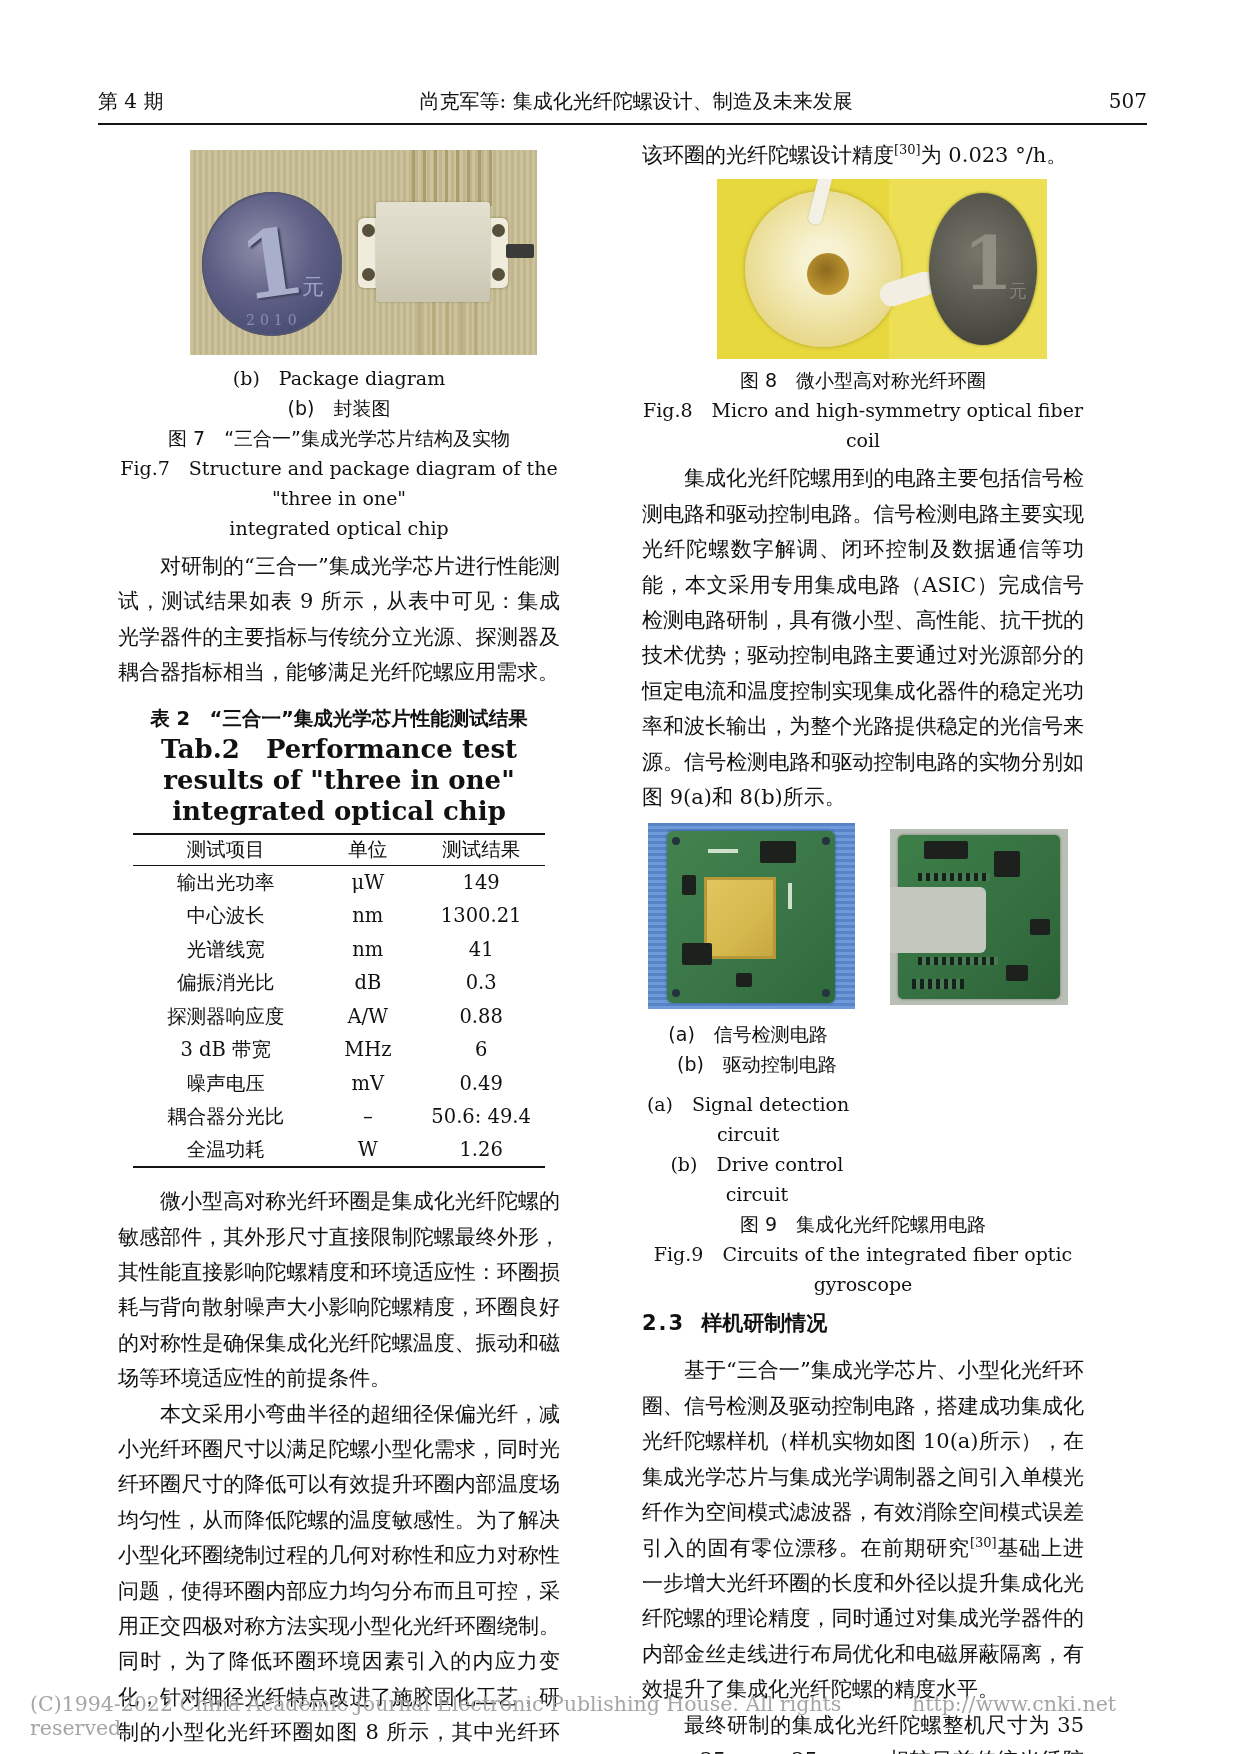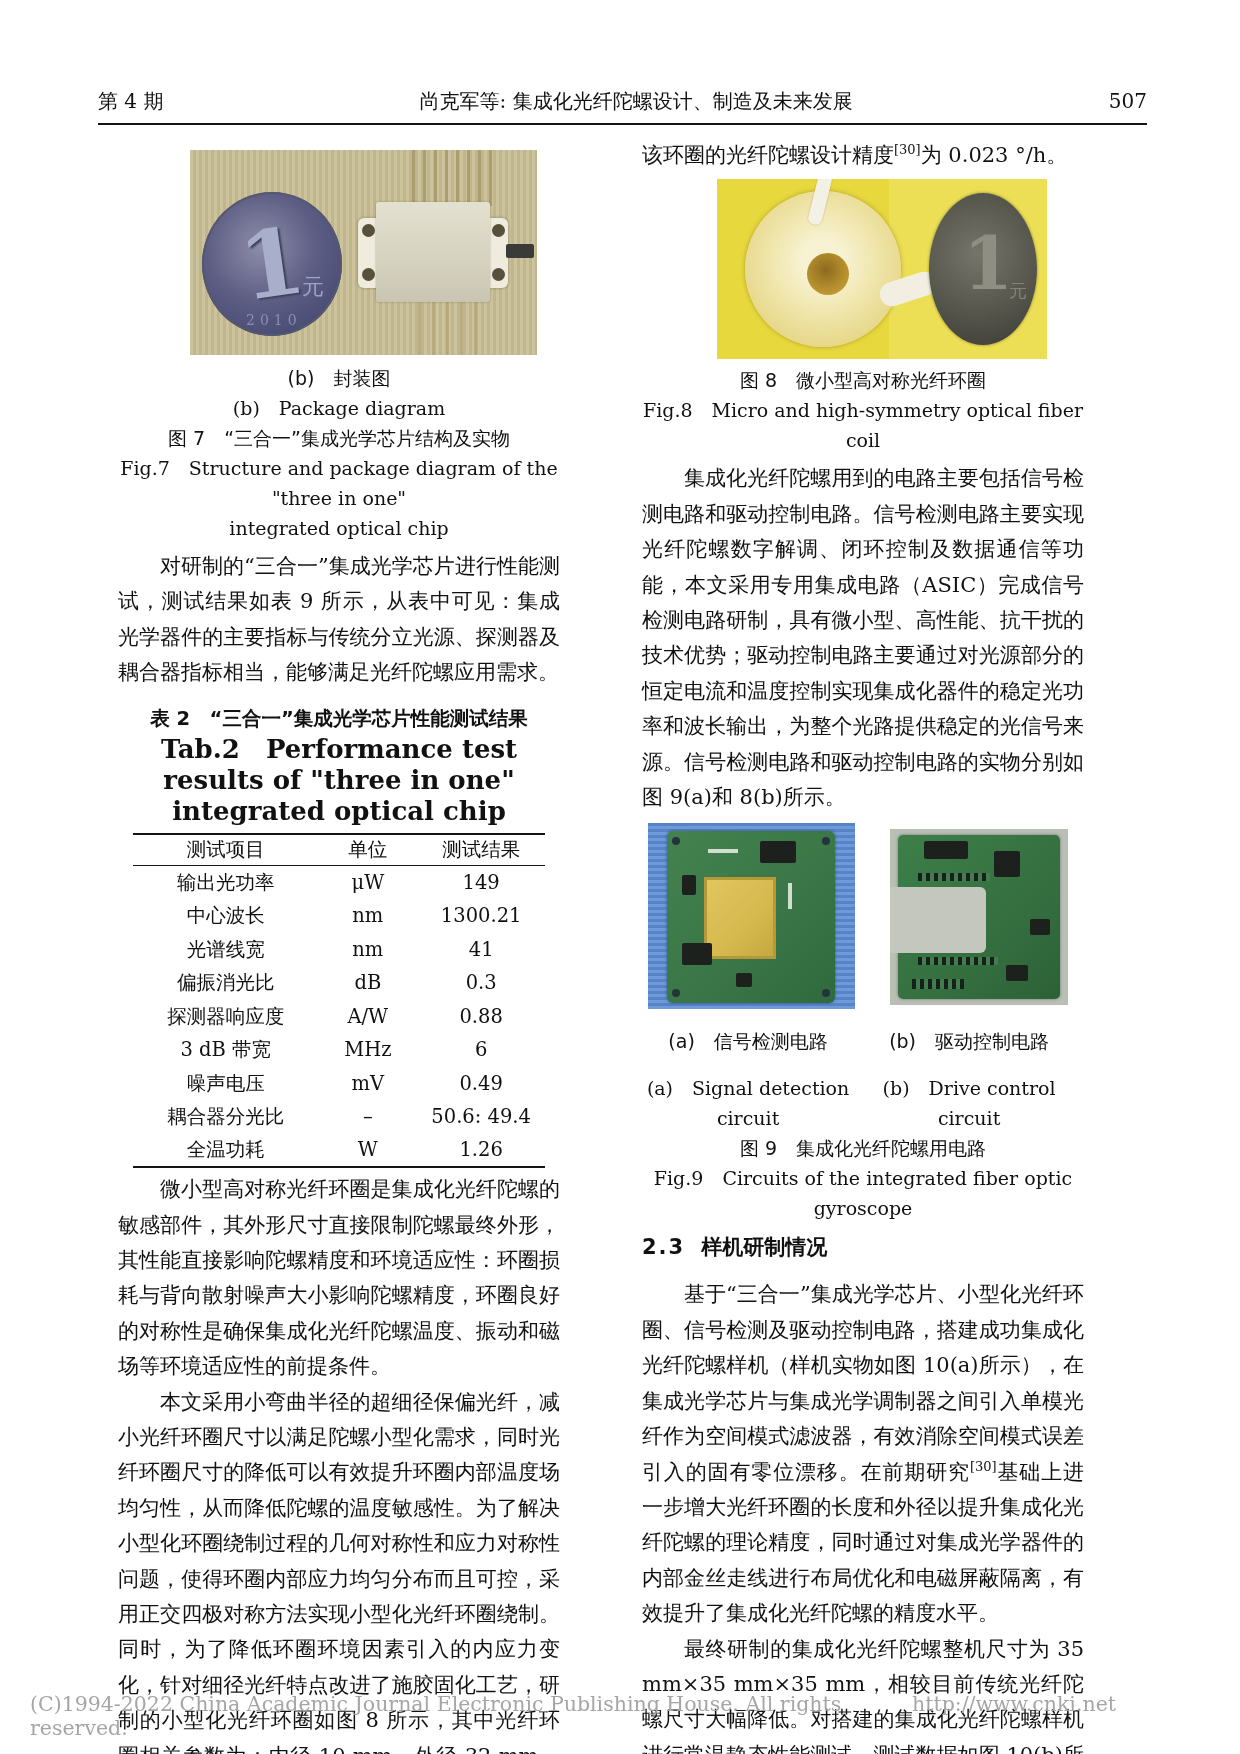--- a/index.html
+++ b/index.html
@@ -90,21 +90,21 @@
   .fig9a .dot { position:absolute; width:8px; height:8px; border-radius:50%; background:#24343f; }
   .fig9a .silk { position:absolute; background:#cfe0cf; }
   .fig9b { position:absolute; left:248px; top:6px; width:178px; height:176px;
            background:#babfb6; overflow:hidden; }
   .fig9b .board { position:absolute; left:8px; top:6px; width:162px; height:164px;
            background:linear-gradient(135deg,#3d7f49 0%,#356f40 60%,#2c6136 100%);
            border-radius:5px; box-shadow:0 0 3px rgba(30,40,30,.5); }
   .fig9b .notch { position:absolute; left:0px; top:58px; width:96px; height:66px; background:#c3c7be; border-radius:0 6px 6px 0; }
   .fig9b .ic { position:absolute; background:#1d211e; border-radius:2px; }
   .fig9b .pins { position:absolute; background:repeating-linear-gradient(90deg,#15221a 0 4px,#467a50 4px 8px); }
-  .fig9-caps { display:flex; font-size:19px; line-height:30px; margin-top:17px; }
+  .fig9-caps { display:flex; font-size:19px; line-height:30px; margin-top:10px;flex-direction:column; }
   .fig9-caps > div { text-align:center; }
   .fig9-caps .ca { width:48%; } .fig9-caps .cb { width:52%; }
   
   .ftr { position:absolute; top:1692px; left:30px; width:1086px;
          display:flex; justify-content:space-between;
          color:#a5a5a5; font-size:20.5px; }
 </style>
 </head>
 <body>
 
@@ -140,22 +140,22 @@
       </div>
       <div class="pkg-flange"></div>
       <div class="pkg-body"></div>
       <div class="hole" style="left:172px; top:74px;"></div>
       <div class="hole" style="left:172px; top:118px;"></div>
       <div class="hole" style="left:302px; top:74px;"></div>
       <div class="hole" style="left:302px; top:118px;"></div>
       <div class="stub"></div>
     </div>
 
+    <div class="cap">(b)　Package diagram</div>
     <div class="cap cap-zh">(b)　封装图</div>
-    <div class="cap">(b)　Package diagram</div>
     <div class="cap cap-zh">图 7　“三合一”集成光学芯片结构及实物</div>
     <div class="cap">Fig.7　Structure and package diagram of the "three in one"</div>
     <div class="cap" style="margin-bottom:6px;">integrated optical chip</div>
 
     <p class="body indent">对研制的“三合一”集成光学芯片进行性能测试，测试结果如表 9 所示，从表中可见：集成光学器件的主要指标与传统分立光源、探测器及耦合器指标相当，能够满足光纤陀螺应用需求。</p>
 
     <div class="tbl-title">
       <div class="zh">表 2　“三合一”集成光学芯片性能测试结果</div>
       <div class="en">Tab.2　Performance test results of "three in one"</div>
       <div class="en">integrated optical chip</div>
@@ -211,21 +211,21 @@
           <td>50.6: 49.4</td>
         </tr>
         <tr>
           <td>全温功耗</td>
           <td>W</td>
           <td>1.26</td>
         </tr>
       </tbody>
     </table>
 
-    <p class="body indent" style="margin-top:4px;">微小型高对称光纤环圈是集成化光纤陀螺的敏感部件，其外形尺寸直接限制陀螺最终外形，其性能直接影响陀螺精度和环境适应性：环圈损耗与背向散射噪声大小影响陀螺精度，环圈良好的对称性是确保集成化光纤陀螺温度、振动和磁场等环境适应性的前提条件。</p>
+    <p class="body indent" style="margin-top:16px;">微小型高对称光纤环圈是集成化光纤陀螺的敏感部件，其外形尺寸直接限制陀螺最终外形，其性能直接影响陀螺精度和环境适应性：环圈损耗与背向散射噪声大小影响陀螺精度，环圈良好的对称性是确保集成化光纤陀螺温度、振动和磁场等环境适应性的前提条件。</p>
     <p class="body indent">本文采用小弯曲半径的超细径保偏光纤，减小光纤环圈尺寸以满足陀螺小型化需求，同时光纤环圈尺寸的降低可以有效提升环圈内部温度场均匀性，从而降低陀螺的温度敏感性。为了解决小型化环圈绕制过程的几何对称性和应力对称性问题，使得环圈内部应力均匀分布而且可控，采用正交四极对称方法实现小型化光纤环圈绕制。同时，为了降低环圈环境因素引入的内应力变化，针对细径光纤特点改进了施胶固化工艺，研制的小型化光纤环圈如图 8 所示，其中光纤环圈相关参数为：内径 10 mm，外径 32 mm，长度 1350 m，按照文献[30]中的精度计算公式得到，采用</p>
   </div>
 
   <div class="col col-right">
 
     <p class="body"><span>该环圈的光纤陀螺设计精度</span><span class="sup">[30]</span><span>为 0.023 °/h。</span></p>
 
     <div class="fig8">
       <div class="disc">
         <div class="hole8"></div>

